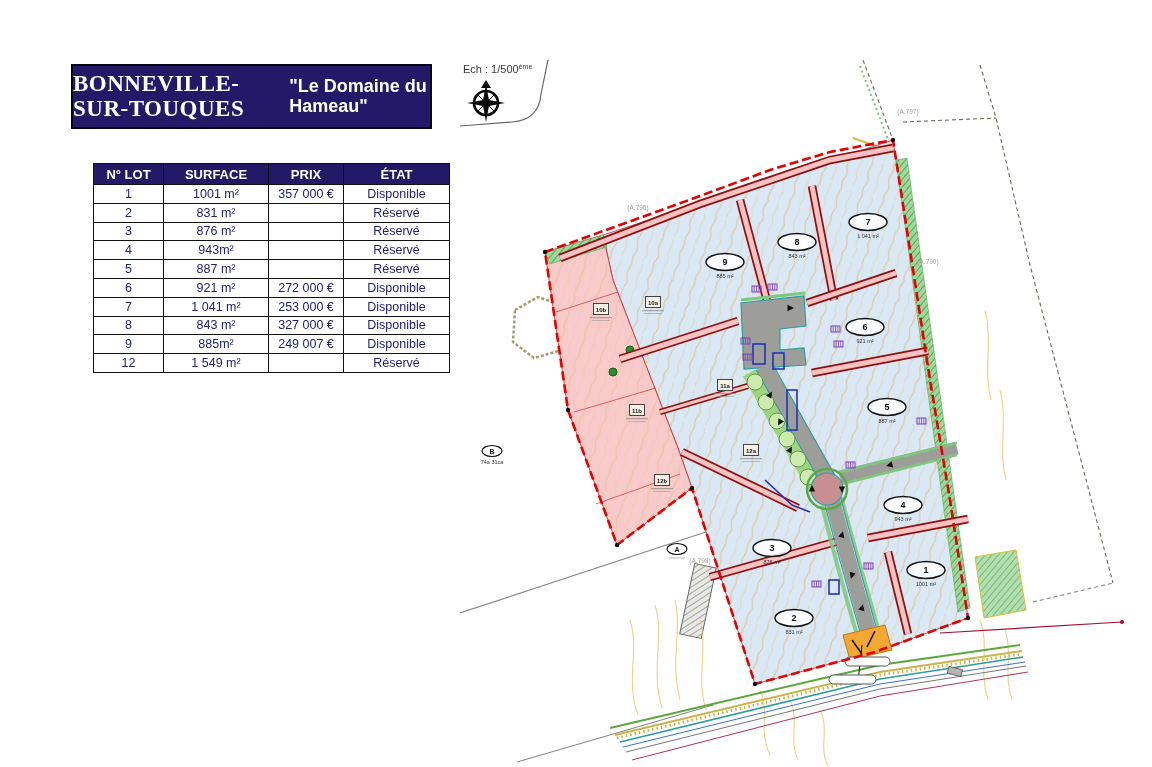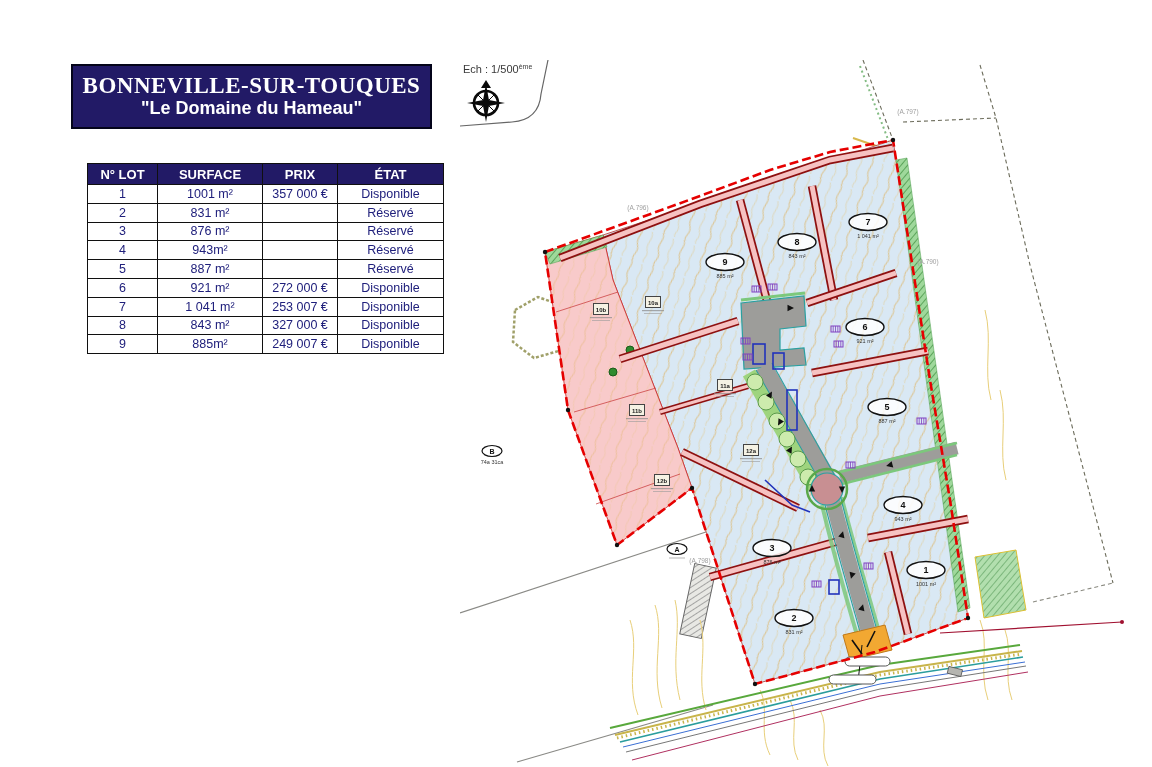--- a/index.html
+++ b/index.html
@@ -1,25 +1,25 @@
 <!DOCTYPE html>
 <html><head>
 <meta charset="utf-8">
 <style>
   html,body{margin:0;padding:0;background:#ffffff;font-family:"Liberation Sans",sans-serif;}
   #stage{position:relative;width:1152px;height:767px;background:#fff;overflow:hidden;}
 
   .title-box{position:absolute;left:71px;top:64px;width:357px;height:61px;
-    background:#221a66;border:2px solid #04041a;display:flex;flex-direction:column;
+    background:#221a66;border:2px solid #04041a;display:flex;flex-direction:row;
     align-items:center;justify-content:center;gap:1px;}
   .title-main{font-family:"Liberation Serif",serif;font-weight:bold;color:#ffffff;
     font-size:23px;letter-spacing:.5px;line-height:1.05;}
   .title-sub{color:#ffffff;font-size:18px;font-weight:600;line-height:1.1;}
 
-  table.lot-table{position:absolute;left:87px;top:163px;width:356px;
+  table.lot-table{position:absolute;left:93px;top:163px;width:356px;
     border-collapse:collapse;table-layout:fixed;}
   .lot-table th{background:#221a66;color:#fff;font-size:13px;font-weight:bold;
     height:20px;border:1px solid #101010;padding:0;}
   .lot-table td{height:17.8px;color:#20207c;font-size:12.5px;text-align:center;
     vertical-align:middle;border:1px solid #101010;padding:0 2px;background:#fff;}
 
   #map{position:absolute;left:460px;top:60px;}
   svg text{font-family:"Liberation Sans",sans-serif;}
   .boundary{fill:none;stroke:#e60000;stroke-width:2.6;stroke-dasharray:9 4;}
   .strip-outer{stroke:#8e1010;stroke-width:8.5;fill:none;}
@@ -87,34 +87,40 @@
         </tr>
         <tr>
           <td>6</td>
           <td>921 m²</td>
           <td>272 000 €</td>
           <td>Disponible</td>
         </tr>
         <tr>
           <td>7</td>
           <td>1 041 m²</td>
-          <td>253 007 €</td>
+          <td>253 000 €</td>
           <td>Disponible</td>
         </tr>
         <tr>
           <td>8</td>
           <td>843 m²</td>
           <td>327 000 €</td>
           <td>Disponible</td>
         </tr>
         <tr>
           <td>9</td>
           <td>885m²</td>
           <td>249 007 €</td>
           <td>Disponible</td>
+        </tr>
+        <tr>
+          <td>12</td>
+          <td>1 549 m²</td>
+          <td></td>
+          <td>Réservé</td>
         </tr>
       </tbody>
   </table>
 
   <svg id="map" width="692" height="707" viewBox="0 0 692 707">
     <defs>
       <pattern id="contour" width="22" height="34" patternUnits="userSpaceOnUse" patternTransform="rotate(18)">
         <path d="M5,0 C9,6 2,12 6,19 C10,26 3,30 6,34" stroke="#ddb05a" stroke-width="1" fill="none" opacity="0.8"></path>
         <path d="M16,2 C20,9 13,15 17,22 C20,27 14,31 17,34" stroke="#e3c070" stroke-width="0.8" fill="none" opacity="0.6"></path>
       </pattern>

